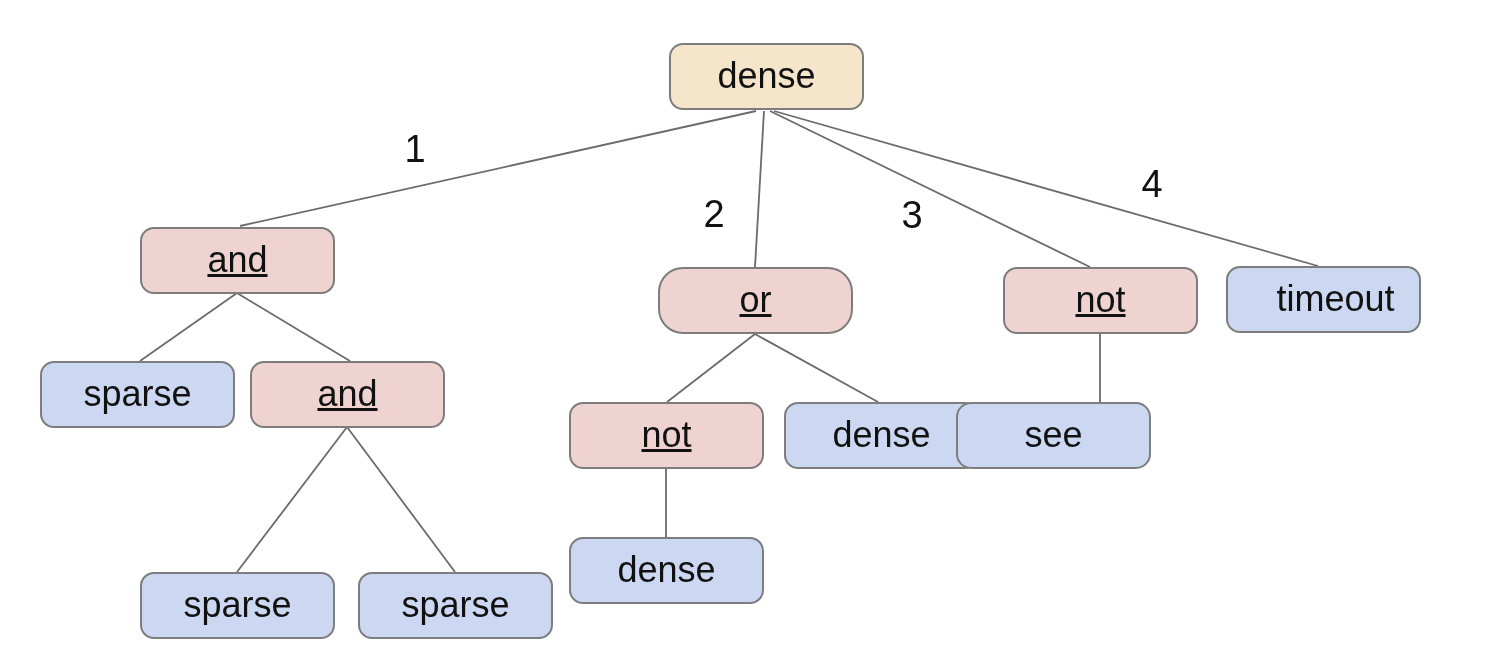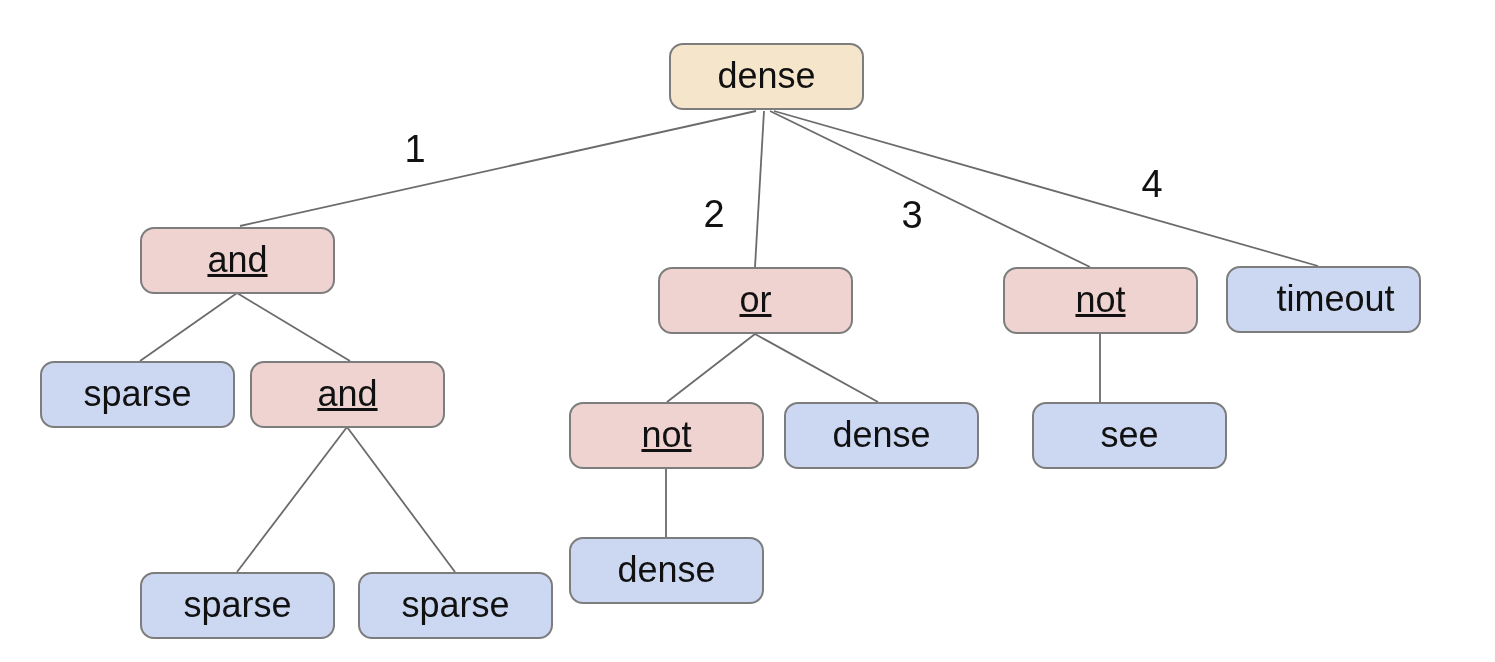--- a/index.html
+++ b/index.html
@@ -44,28 +44,28 @@
     color: var(--text-color);
     line-height: 1;
     padding-bottom: 2px;
   }
   .kind-root     { background: var(--root-fill); }
   .kind-operator { background: var(--operator-fill); text-decoration: underline; }
   .kind-leaf     { background: var(--leaf-fill); }
 
   .pos-scene   { left:  669px; top:  43px; }
   .pos-and1    { left:  140px; top: 227px; }
-  .pos-or1     { left:  658px; top: 267px; }
+  .pos-or1     { left:  658px; top: 267px; border-radius: 25px; }
   .pos-not1    { left: 1003px; top: 267px; }
   .pos-timeout { left: 1226px; top: 266px; padding-left: 24px; }
   .pos-sparse1 { left:   40px; top: 361px; }
   .pos-and2    { left:  250px; top: 361px; }
   .pos-not2    { left:  569px; top: 402px; }
   .pos-dense1  { left:  784px; top: 402px; }
-  .pos-see     { left: 1032px; top: 402px; }
+  .pos-see     { left: 956px; top: 402px; border-radius: 15px; }
   .pos-sparse2 { left:  140px; top: 572px; }
   .pos-sparse3 { left:  358px; top: 572px; }
   .pos-dense2  { left:  569px; top: 537px; }
 
   .edge-label {
     position: absolute;
     transform: translate(-50%, -50%);
     font-size: 38px;
     color: var(--text-color);
     line-height: 1;

